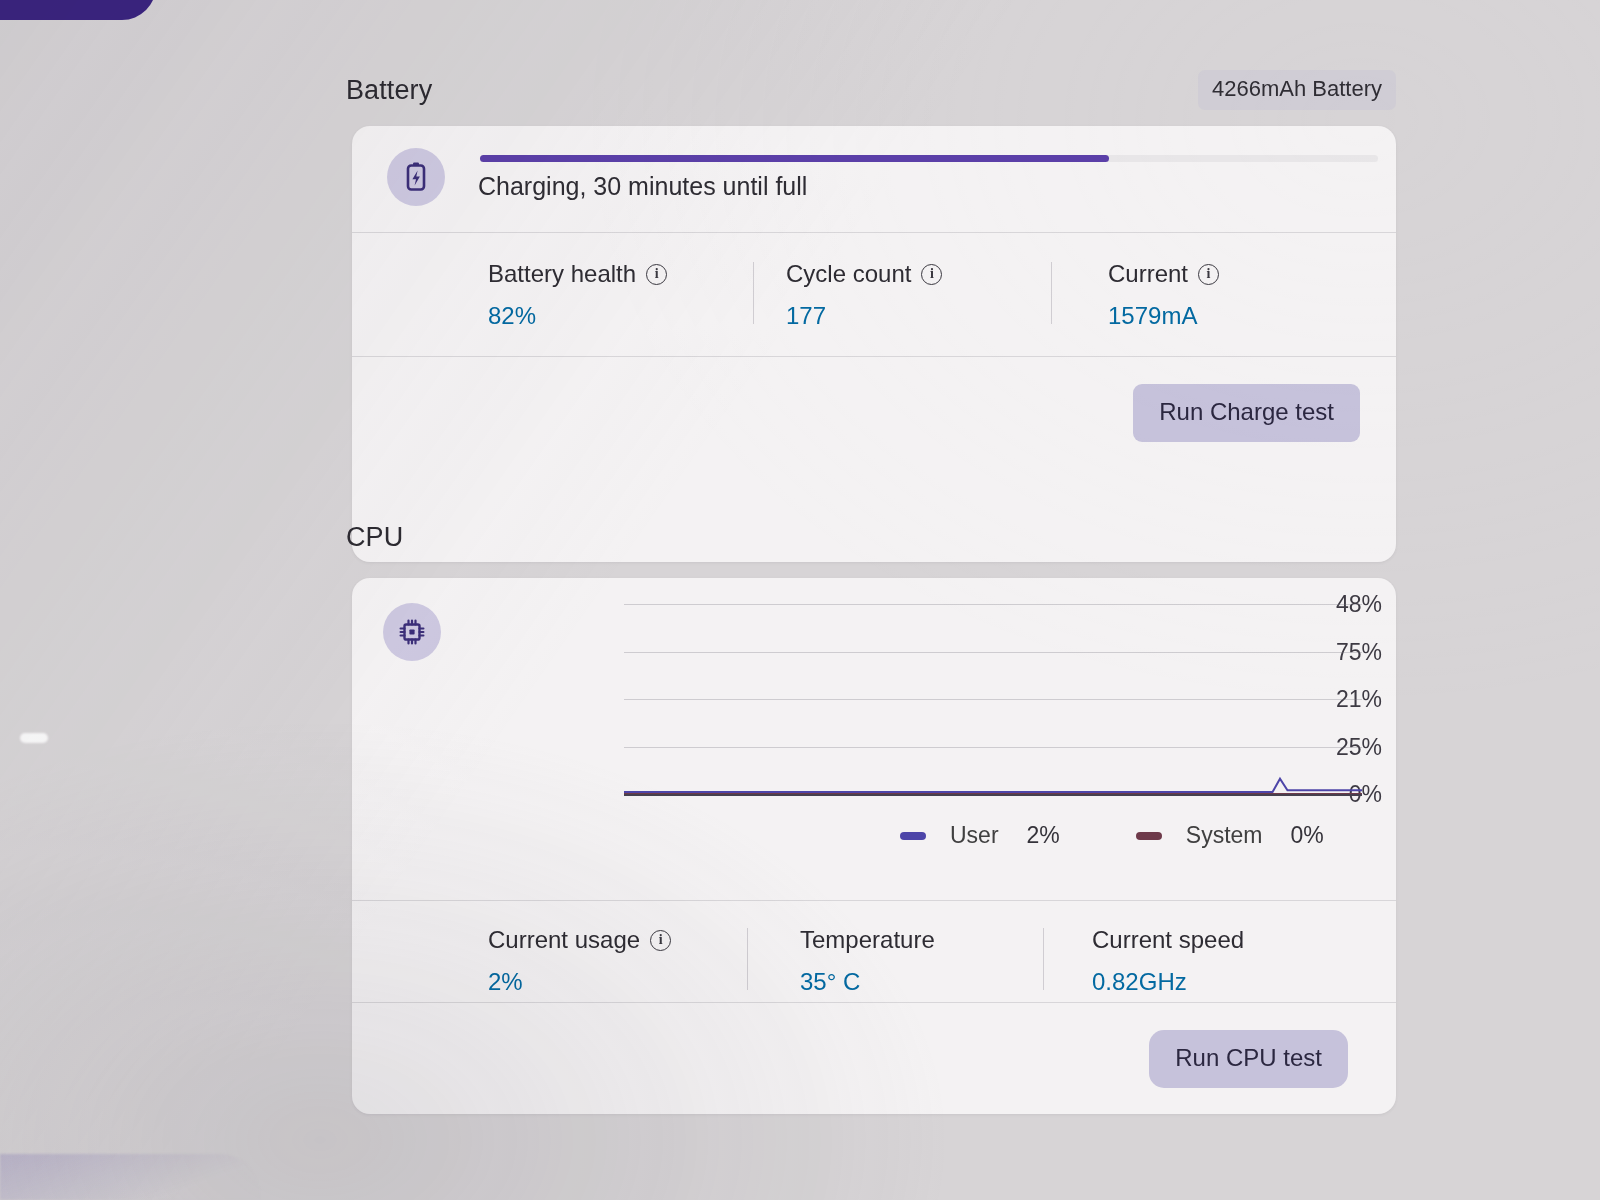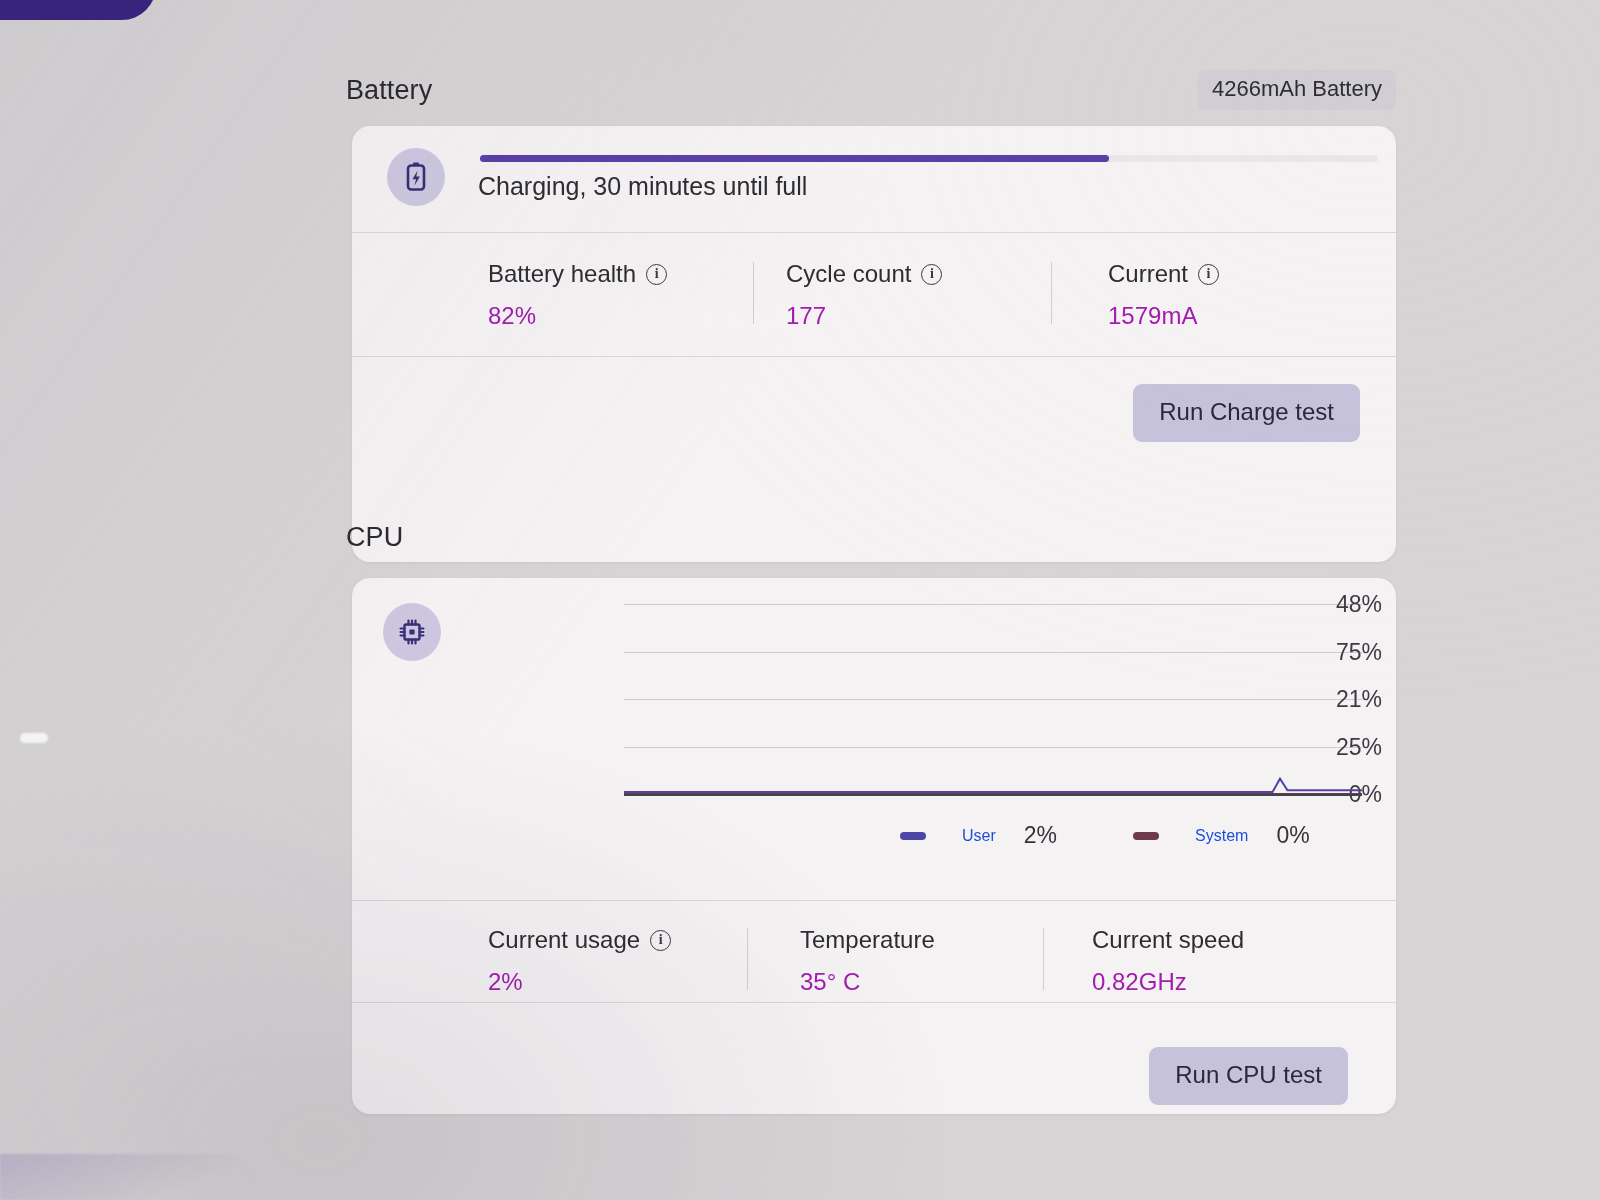--- a/index.html
+++ b/index.html
@@ -89,21 +89,21 @@
   }
 
   
   .stats { position: absolute; display: flex; }
   .stat { position: relative; }
   .stat-label {
     display: flex; align-items: center; gap: 10px;
     font-size: 24px; color: #2e2c33; white-space: nowrap;
   }
   .stat-value {
-    margin-top: 14px; font-size: 24px; color: #a21caf;
+    margin-top: 14px; font-size: 24px; color: #0369a1;
   }
   .vsep {
     position: absolute; top: 2px; width: 1px; height: 62px;
     background: rgba(125,120,135,0.30);
   }
   .info-i {
     width: 21px; height: 21px; border-radius: 50%;
     border: 1.7px solid #3a3840;
     display:inline-flex; align-items:center; justify-content:center;
     font-size: 14px; font-weight: bold; color: #3a3840;
@@ -132,21 +132,21 @@
     position: absolute; height: 1px; background: rgba(120,116,130,0.30);
   }
   .axisline {
     position: absolute; height: 2px; background: #46404d;
   }
   .legend {
     position: absolute; display: flex; align-items: center;
   }
   .legend-item { display: flex; align-items: center; }
   .swatch { width: 26px; height: 8px; border-radius: 5px; }
-  .legend-name { font-size: 16px; color: #1d4ed8; margin-left: 36px; }
+  .legend-name { font-size: 23px; color: #404040; margin-left: 24px; }
   .legend-val { font-size: 23px; color: #35333a; margin-left: 28px; }
 </style>
 </head>
 <body>
 
 <div id="page">
 
   <div class="nav-chip"></div>
   <div class="bottom-sliver"></div>
   <div class="speck"></div>
@@ -279,17 +279,17 @@
       <div class="stat" style="width:300px; padding-left:48px;">
         <div class="stat-label">
           <span>Current speed</span>
         </div>
         <div class="stat-value">0.82GHz</div>
       </div>
     </div>
 
     <div class="row-divider" style="top:424px;"></div>
 
-    <button class="action-btn" style="right:48px; top:469px;">Run CPU test</button>
+    <button class="action-btn" style="right:48px; top:452px;border-radius:15px;">Run CPU test</button>
   </div>
 
 </div>
 <div id="glare"></div>
 
 </body></html>

